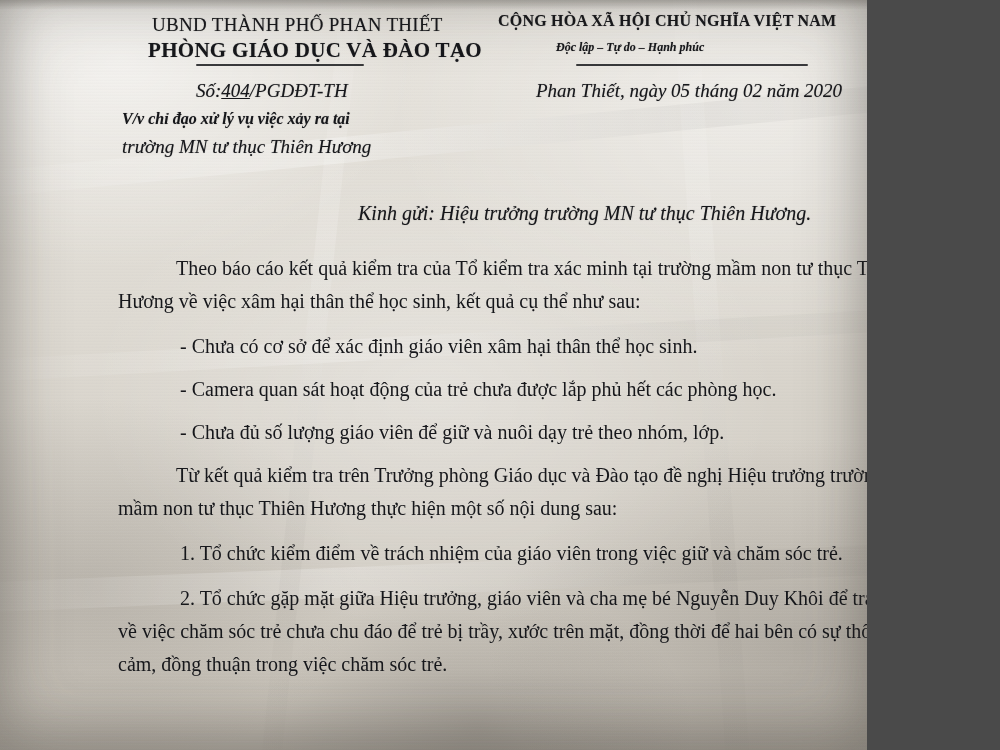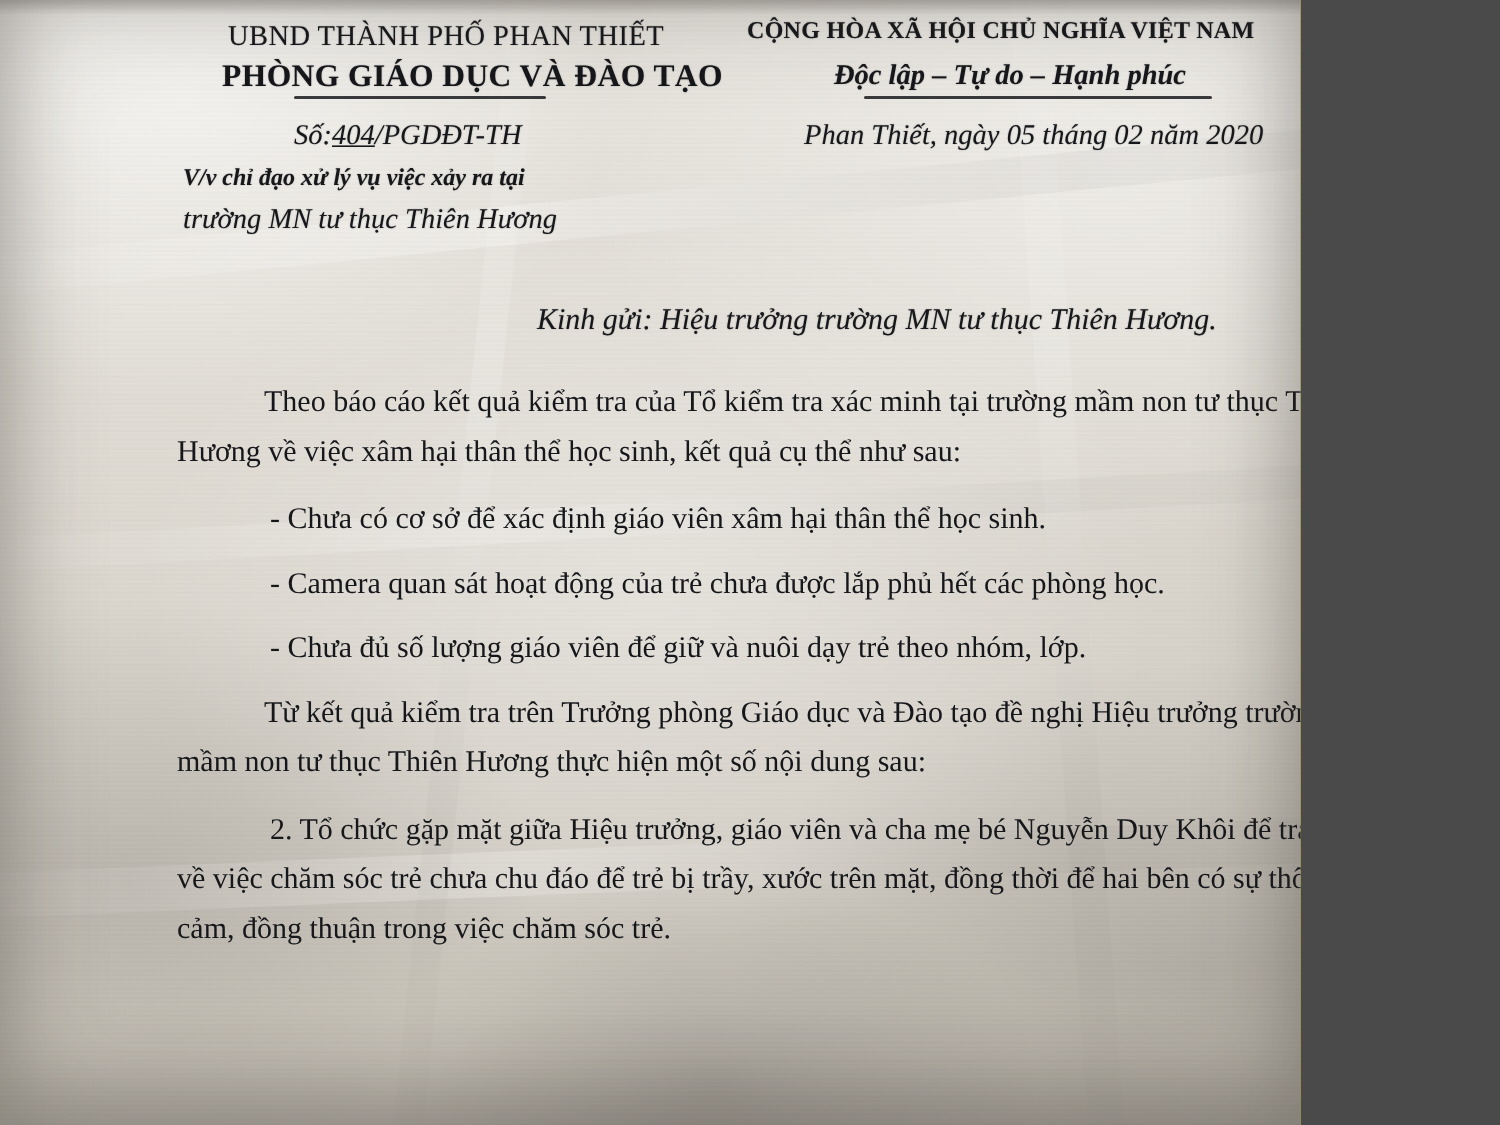--- a/index.html
+++ b/index.html
@@ -66,21 +66,21 @@
   }
 
   .hdr-left-1 { left: 152px; top: 14px; font-size: 19px; letter-spacing: .3px; }
   .hdr-left-2 { left: 148px; top: 38px; font-size: 21px; font-weight: bold; letter-spacing: .3px; }
   .hdr-left-rule {
     position: absolute; left: 196px; top: 64px; width: 168px; height: 2px;
     background: #1a1b1f; opacity: .85; border-radius: 2px;
   }
 
   .hdr-right-1 { left: 498px; top: 12px; font-size: 16px; font-weight: bold; letter-spacing: .2px; }
-  .hdr-right-2 { left: 556px; top: 40px; font-size: 19px; font-style: italic; font-weight: bold; }
+  .hdr-right-2 { left: 556px; top: 40px; font-size: 12px; font-style: italic; font-weight: bold; }
   .hdr-right-rule {
     position: absolute; left: 576px; top: 64px; width: 232px; height: 2px;
     background: #1a1b1f; opacity: .85; border-radius: 2px;
   }
 
   .so-line { left: 196px; top: 80px; font-size: 19px; font-style: italic; }
   .so-num { text-decoration: underline; }
   .place-date { left: 536px; top: 80px; font-size: 19px; font-style: italic; }
 
   .vv-1 { left: 122px; top: 110px; font-size: 16px; font-style: italic; font-weight: bold; }
@@ -139,20 +139,21 @@
     <div class="t vv-2">trường MN tư thục Thiên Hương</div>
 
     <div class="t kinh-gui">Kinh gửi: Hiệu trưởng trường MN tư thục Thiên Hương.</div>
 
     <div class="body">
       <p class="para">Theo báo cáo kết quả kiểm tra của Tổ kiểm tra xác minh tại trường mầm non tư thục Thiên Hương về việc xâm hại thân thể học sinh, kết quả cụ thể như sau:</p>
       <p class="para dash">- Chưa có cơ sở để xác định giáo viên xâm hại thân thể học sinh.</p>
       <p class="para dash">- Camera quan sát hoạt động của trẻ chưa được lắp phủ hết các phòng học.</p>
       <p class="para dash">- Chưa đủ số lượng giáo viên để giữ và nuôi dạy trẻ theo nhóm, lớp.</p>
       <p class="para">Từ kết quả kiểm tra trên Trưởng phòng Giáo dục và Đào tạo đề nghị Hiệu trưởng trường mầm non tư thục Thiên Hương thực hiện một số nội dung sau:</p>
+      <p class="para num">1. Tổ chức kiểm điểm về trách nhiệm của giáo viên trong việc giữ và chăm sóc trẻ.</p>
       <p class="para num">2. Tổ chức gặp mặt giữa Hiệu trưởng, giáo viên và cha mẹ bé Nguyễn Duy Khôi để trao đổi về việc chăm sóc trẻ chưa chu đáo để trẻ bị trầy, xước trên mặt, đồng thời để hai bên có sự thông cảm, đồng thuận trong việc chăm sóc trẻ.</p>
     </div>
 
   </div>
 
   <div class="grain"></div>
   <div class="edge-shadow"></div>
   <div class="top-strip"></div>
 </div>
 

